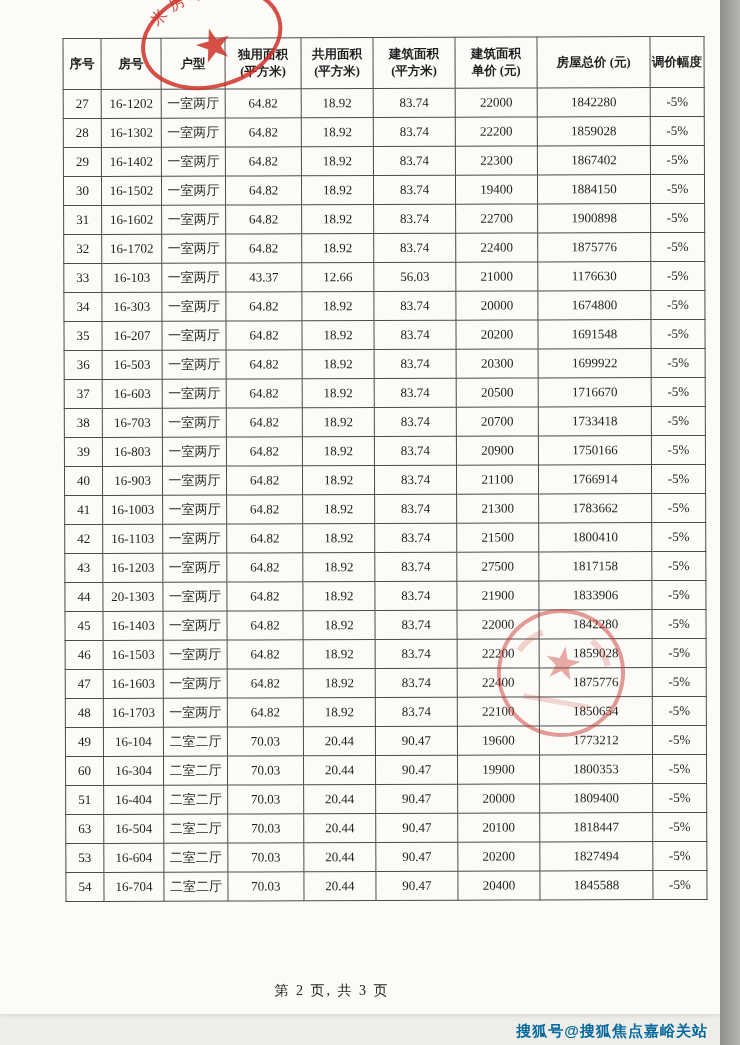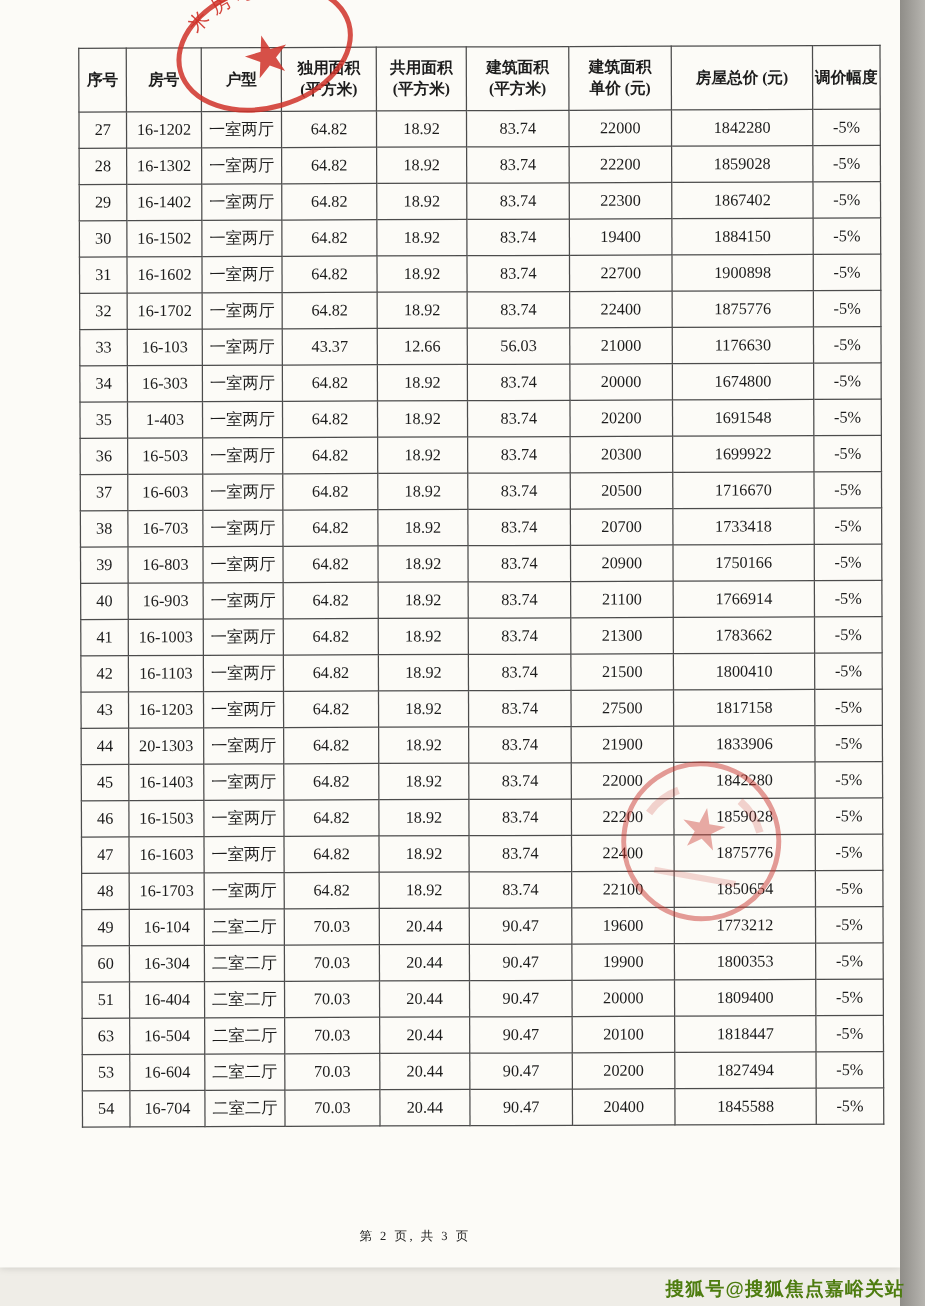--- a/index.html
+++ b/index.html
@@ -48,30 +48,30 @@
   table.price-table td {
     height: 29px;
     font-size: 13px;
     white-space: nowrap;
   }
   .footer {
     position: absolute;
     left: 0; top: 982px;
     width: 664px;
     text-align: center;
-    font-size: 10px;
+    font-size: 14px;
     color: #222;
     letter-spacing: 2px;
   }
   .watermark {
     position: absolute;
-    right: 16px; bottom: 4px;
+    right: 32px; bottom: 4px;
     font-size: 15px;
     font-weight: 700;
-    color: #4d7c0f;
+    color: #0369a1;
     letter-spacing: 1px;
     font-family: "Liberation Sans", "DejaVu Sans", sans-serif;
   }
   .stamp { position: absolute; pointer-events: none; }
   .stamp-top { left: 126px; top: -22px; transform: rotate(-16deg); }
   .stamp-mid { left: 486px; top: 598px; transform: rotate(10deg); opacity: .75; }
 </style>
 </head>
 <body>
 
@@ -190,21 +190,21 @@
           <td>一室两厅</td>
           <td>64.82</td>
           <td>18.92</td>
           <td>83.74</td>
           <td>20000</td>
           <td>1674800</td>
           <td>-5%</td>
         </tr>
         <tr>
           <td>35</td>
-          <td>1-403</td>
+          <td>16-207</td>
           <td>一室两厅</td>
           <td>64.82</td>
           <td>18.92</td>
           <td>83.74</td>
           <td>20200</td>
           <td>1691548</td>
           <td>-5%</td>
         </tr>
         <tr>
           <td>36</td>

